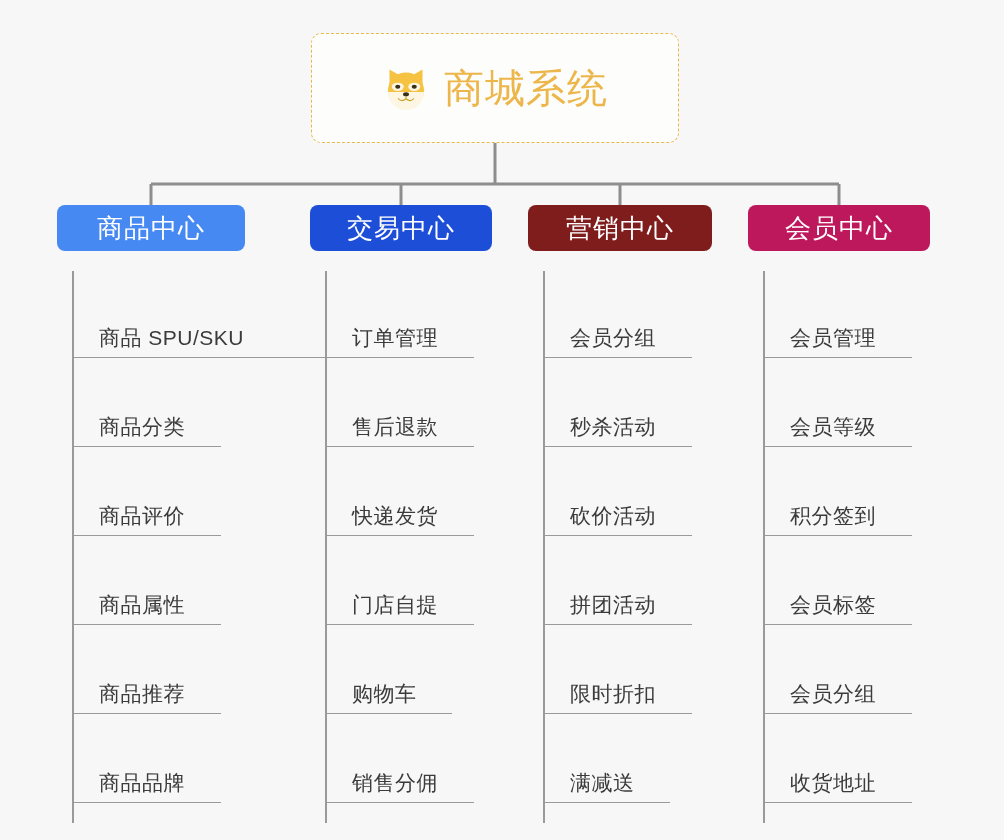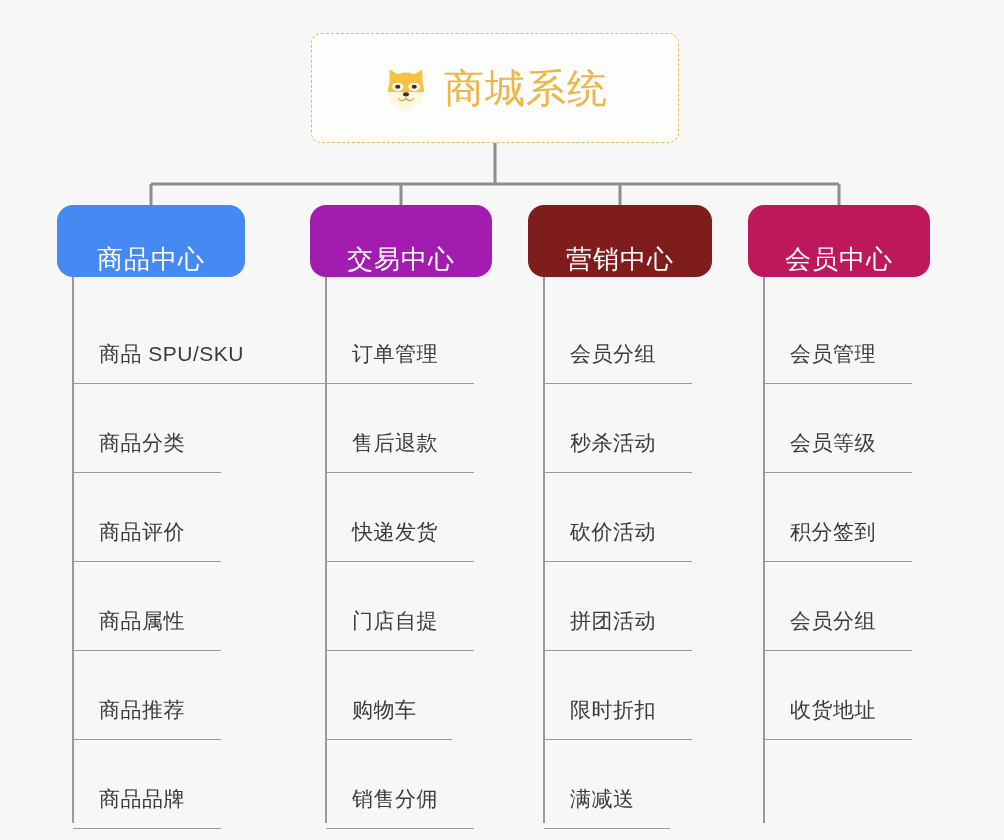--- a/index.html
+++ b/index.html
@@ -60,44 +60,44 @@
     pointer-events: none;
   }
 
   
   .column {
     position: absolute;
     top: 205px;
   }
   .cat-box {
     box-sizing: border-box;
-    height: 72px;
-    border-radius: 16px;
+    height: 46px;
+    border-radius: 8px;
     display: flex;
-    align-items: flex-end;
+    align-items: center;
     justify-content: center;
     color: #ffffff;
     font-size: 26px;
     letter-spacing: 1px;
     white-space: nowrap;
   }
   .leaf-list {
     position: relative;
     margin-top: 0;
     padding-top: 22px;
   }
   .leaf {
     position: relative;
     height: 89px;
     box-sizing: border-box;
   }
   .leaf-label {
     position: absolute;
     left: 42px;
-    bottom: 20px;
+    bottom: 10px;
     font-size: 21px;
     color: #3b3b3b;
     white-space: nowrap;
     letter-spacing: 0.5px;
   }
   .leaf-underline {
     position: absolute;
     left: 16px;
     bottom: 4px;
     height: 1px;
@@ -170,21 +170,21 @@
             <div class="leaf-label">商品推荐</div>
             <div class="leaf-underline" style="width: 148px; background: rgb(154, 154, 154);"></div>
           </div>
           <div class="leaf">
             <div class="leaf-label">商品品牌</div>
             <div class="leaf-underline" style="width: 148px; background: rgb(154, 154, 154);"></div>
           </div>
         </div>
       </div>
       <div class="column" style="left: 310px; width: 182px;">
-        <div class="cat-box" style="background: #a21caf; width: 182px;">
+        <div class="cat-box" style="background: #1d4ed8; width: 182px;">
           <span>交易中心</span>
         </div>
         <div class="leaf-list">
           <div class="leaf">
             <div class="leaf-label">订单管理</div>
             <div class="leaf-underline" style="width: 148px; background: rgb(154, 154, 154);"></div>
           </div>
           <div class="leaf">
             <div class="leaf-label">售后退款</div>
             <div class="leaf-underline" style="width: 148px; background: rgb(154, 154, 154);"></div>
@@ -249,20 +249,24 @@
           </div>
           <div class="leaf">
             <div class="leaf-label">会员等级</div>
             <div class="leaf-underline" style="width: 148px; background: rgb(154, 154, 154);"></div>
           </div>
           <div class="leaf">
             <div class="leaf-label">积分签到</div>
             <div class="leaf-underline" style="width: 148px; background: rgb(154, 154, 154);"></div>
           </div>
           <div class="leaf">
+            <div class="leaf-label">会员标签</div>
+            <div class="leaf-underline" style="width: 148px; background: rgb(154, 154, 154);"></div>
+          </div>
+          <div class="leaf">
             <div class="leaf-label">会员分组</div>
             <div class="leaf-underline" style="width: 148px; background: rgb(154, 154, 154);"></div>
           </div>
           <div class="leaf">
             <div class="leaf-label">收货地址</div>
             <div class="leaf-underline" style="width: 148px; background: rgb(154, 154, 154);"></div>
           </div>
         </div>
       </div>
     </div>

